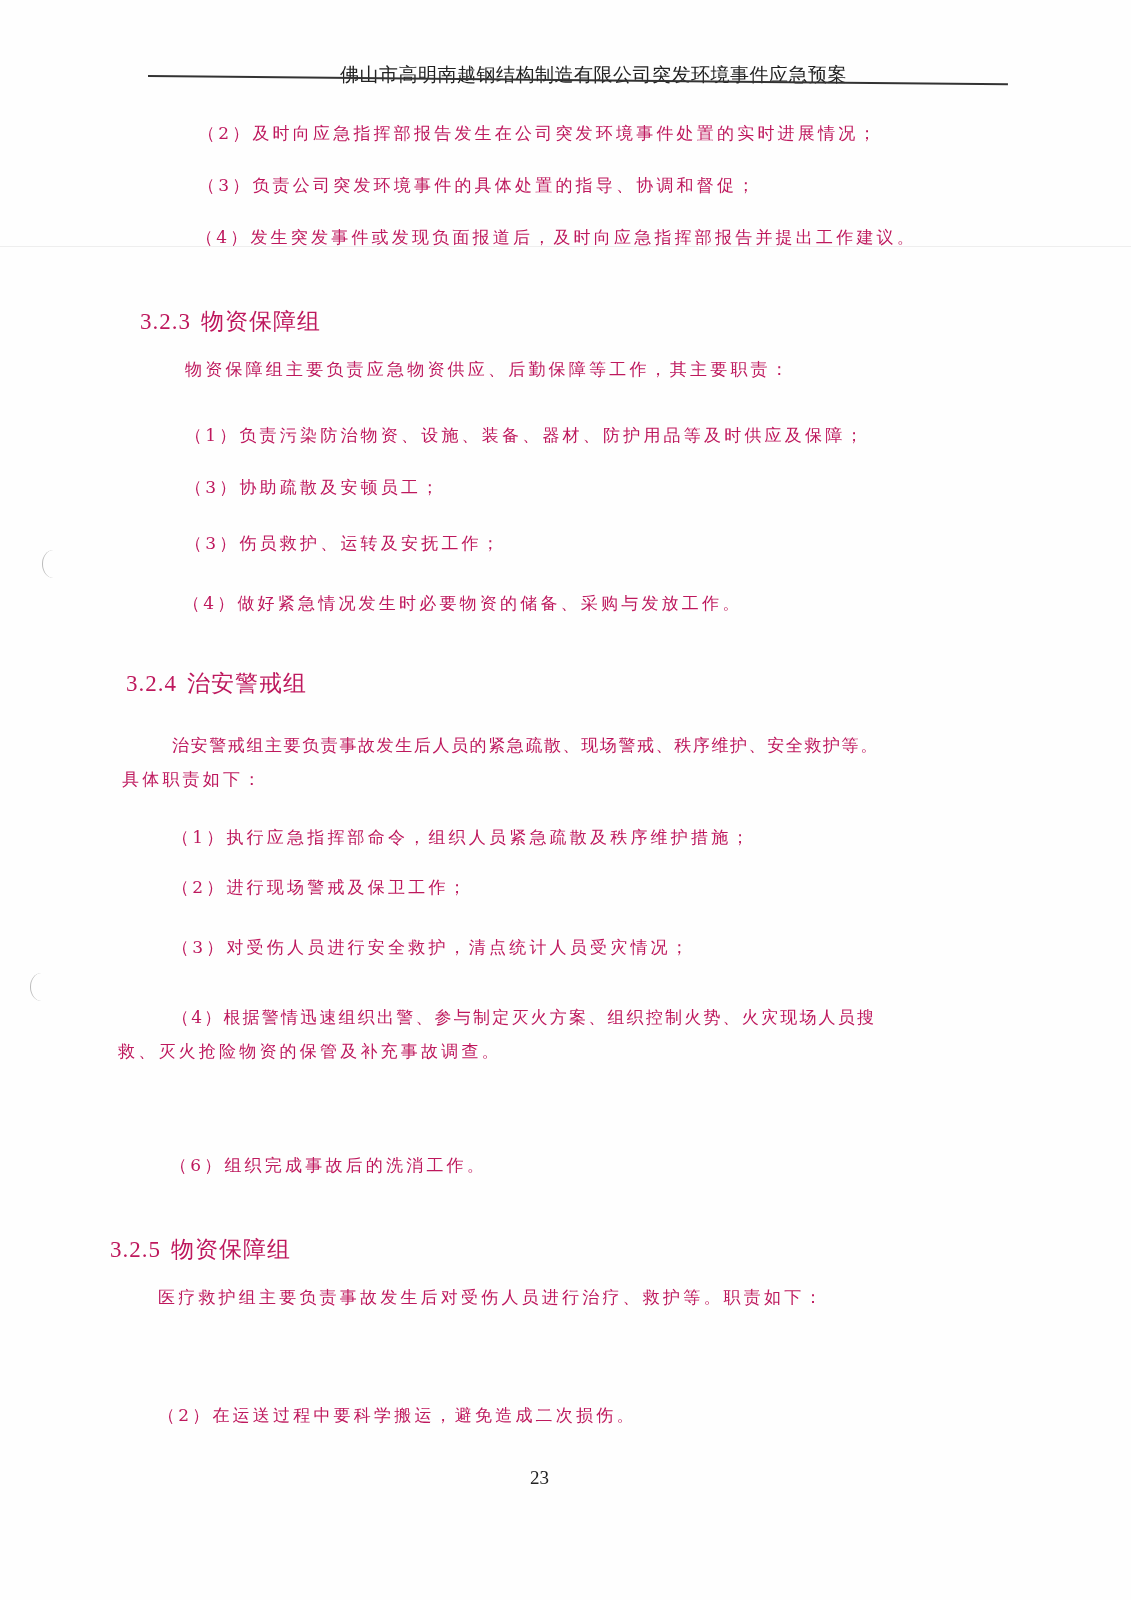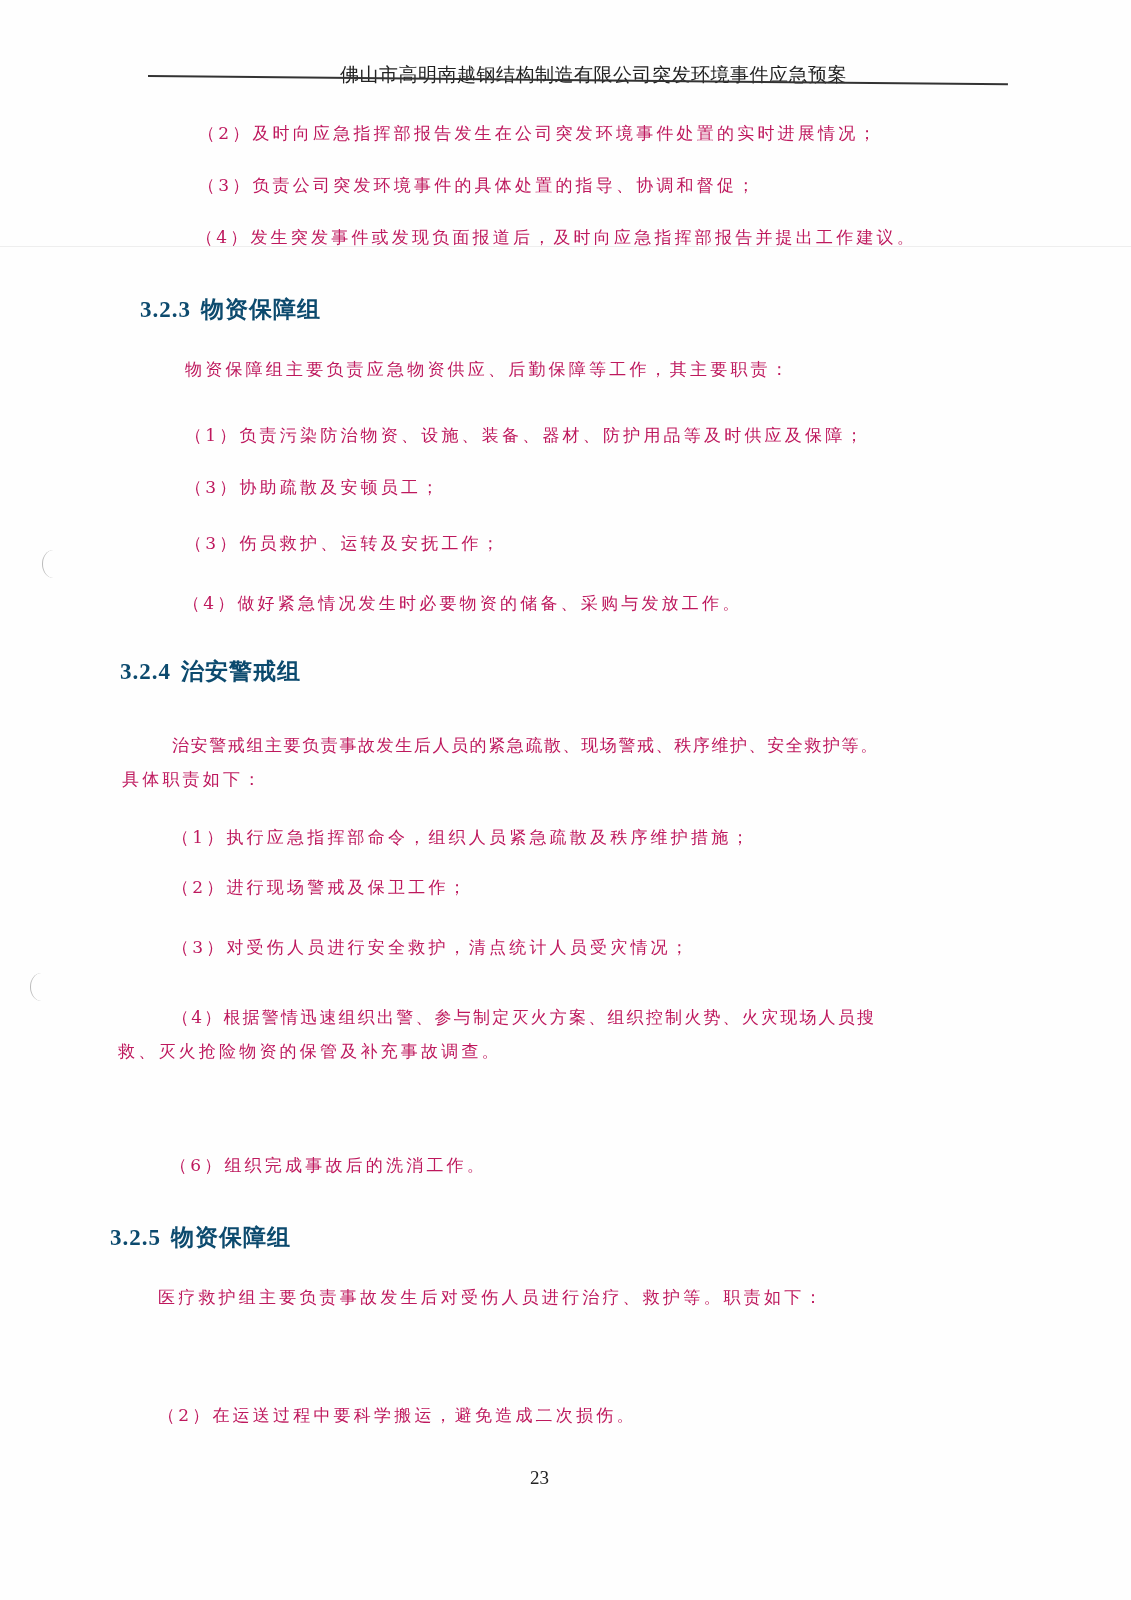--- a/index.html
+++ b/index.html
@@ -14,22 +14,23 @@
       font-size: 19px; letter-spacing: 0.5px; color: #222; white-space: nowrap;
     }
     .header-rule {
       position: absolute; left: 148px; top: 75px; width: 860px; height: 2px;
       background: #333; transform: rotate(0.55deg); transform-origin: left center;
     }
     .line {
       position: absolute; white-space: nowrap; font-size: 17px; letter-spacing: 3.2px; color: #be185d;
     }
     .h3 {
-      position: absolute; white-space: nowrap; font-size: 23px; font-weight: bold; color: #0c4a6e;
+      position: absolute; white-space: nowrap; font-size: 23px; font-weight: normal; color: #be185d;
       letter-spacing: 1px;
+      margin-top: 12px;
     }
     .h3 .num { font-family: "Liberation Serif", serif; margin-right: 10px; }
     .margin-mark {
       position: absolute; width: 22px; height: 28px; border-left: 1.5px solid #bbb; border-radius: 50% 0 0 50%;
     }
     .page-number {
       position: absolute; left: 530px; top: 1467px; font-size: 19px;
       font-family: "Liberation Serif", serif; color: #222;
     }
     .scan-band { position: absolute; left: 0; top: 246px; width: 1131px; height: 1px; background: #eee; }
@@ -48,21 +49,21 @@
 
   <div class="h3" style="left:140px; top:294px;">
     <span class="num">3.2.3</span><span>物资保障组</span>
   </div>
   <div class="line" style="left:185px; top:358px;">物资保障组主要负责应急物资供应、后勤保障等工作，其主要职责：</div>
   <div class="line" style="left:185px; top:424px;">（1）负责污染防治物资、设施、装备、器材、防护用品等及时供应及保障；</div>
   <div class="line" style="left:185px; top:476px;">（3）协助疏散及安顿员工；</div>
   <div class="line" style="left:185px; top:532px;">（3）伤员救护、运转及安抚工作；</div>
   <div class="line" style="left:183px; top:592px;">（4）做好紧急情况发生时必要物资的储备、采购与发放工作。</div>
 
-  <div class="h3" style="left:120px; top:656px;text-align:right;">
+  <div class="h3" style="left:126px; top:656px;text-align:right;">
     <span class="num">3.2.4</span><span>治安警戒组</span>
   </div>
   <div class="line" style="left:172px; top:734px; letter-spacing:1.6px;">治安警戒组主要负责事故发生后人员的紧急疏散、现场警戒、秩序维护、安全救护等。</div>
   <div class="line" style="left:122px; top:768px;">具体职责如下：</div>
   <div class="line" style="left:172px; top:826px;">（1）执行应急指挥部命令，组织人员紧急疏散及秩序维护措施；</div>
   <div class="line" style="left:172px; top:876px;">（2）进行现场警戒及保卫工作；</div>
   <div class="line" style="left:172px; top:936px;">（3）对受伤人员进行安全救护，清点统计人员受灾情况；</div>
   <div class="line" style="left:172px; top:1006px; letter-spacing:2.2px;">（4）根据警情迅速组织出警、参与制定灭火方案、组织控制火势、火灾现场人员搜</div>
   <div class="line" style="left:118px; top:1040px;">救、灭火抢险物资的保管及补充事故调查。</div>
   <div class="line" style="left:170px; top:1154px;">（6）组织完成事故后的洗消工作。</div>

